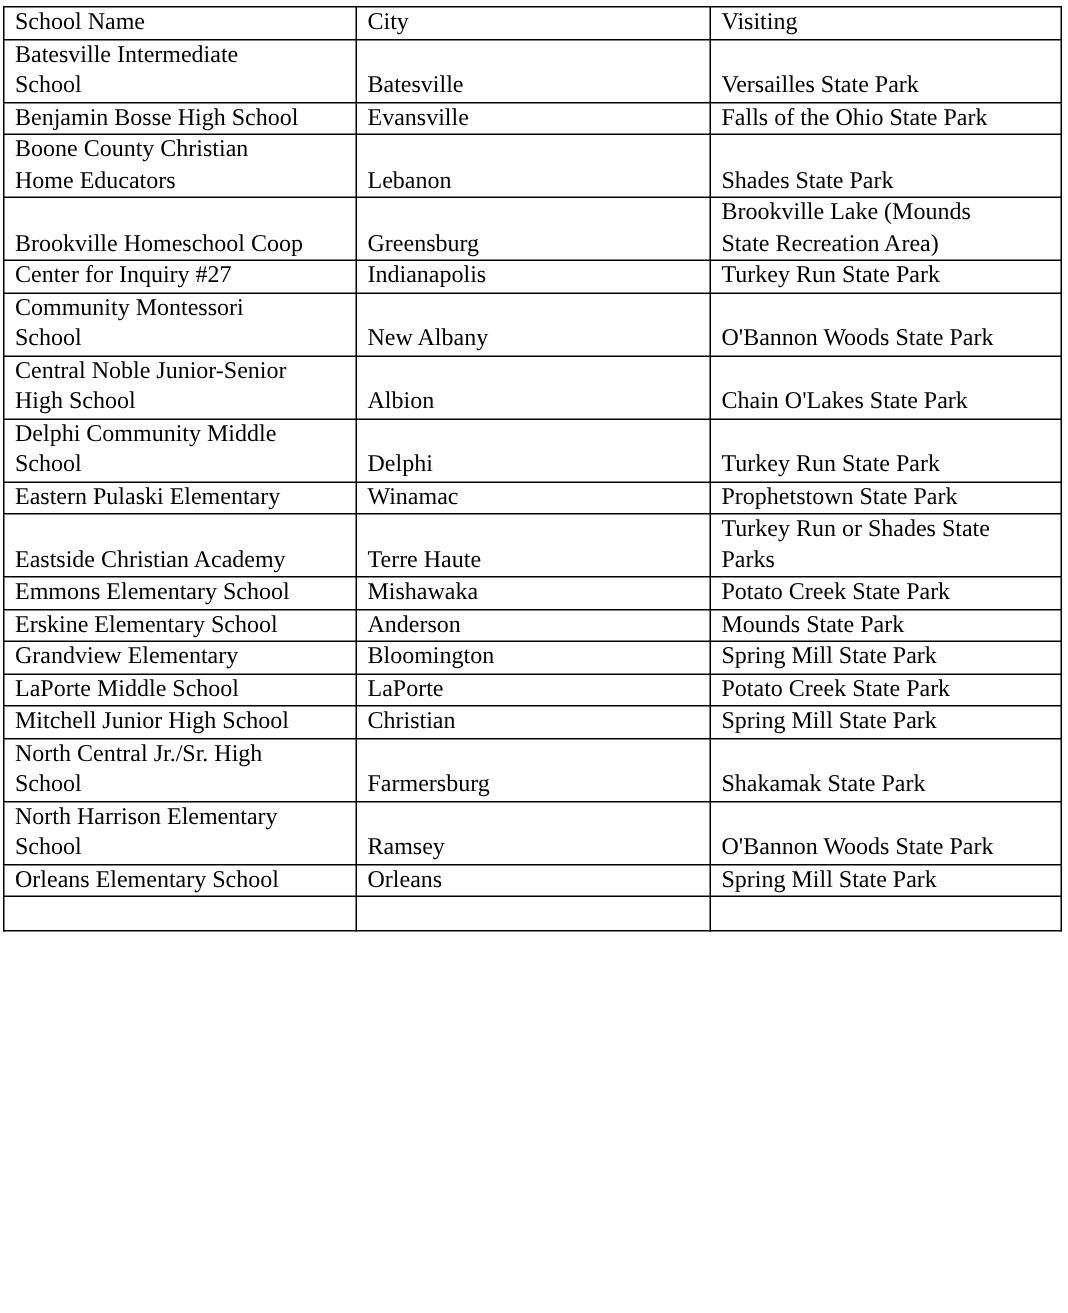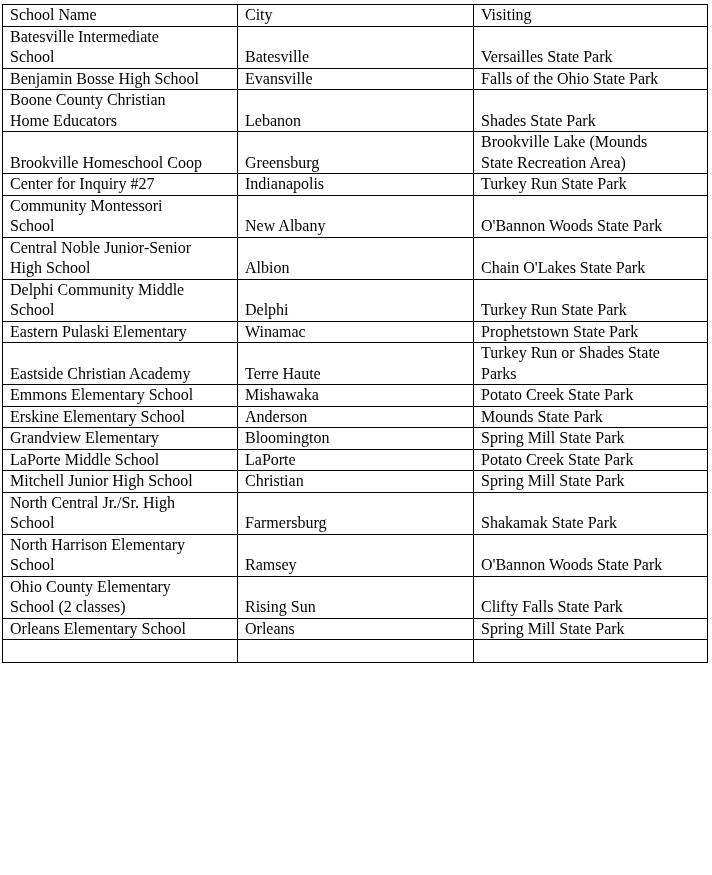--- a/index.html
+++ b/index.html
@@ -141,26 +141,20 @@
         <td>Farmersburg</td>
         <td>Shakamak State Park</td>
       </tr>
       <tr>
         <td>North Harrison Elementary
 School</td>
         <td>Ramsey</td>
         <td>O'Bannon Woods State Park</td>
       </tr>
       <tr>
-        <td>Ohio County Elementary
-School (2 classes)</td>
-        <td>Rising Sun</td>
-        <td>Clifty Falls State Park</td>
-      </tr>
-      <tr>
         <td>Orleans Elementary School</td>
         <td>Orleans</td>
         <td>Spring Mill State Park</td>
       </tr>
     </tbody>
   <tbody>
     <tr class="partial-row">
       <td></td>
       <td></td>
       <td></td>

